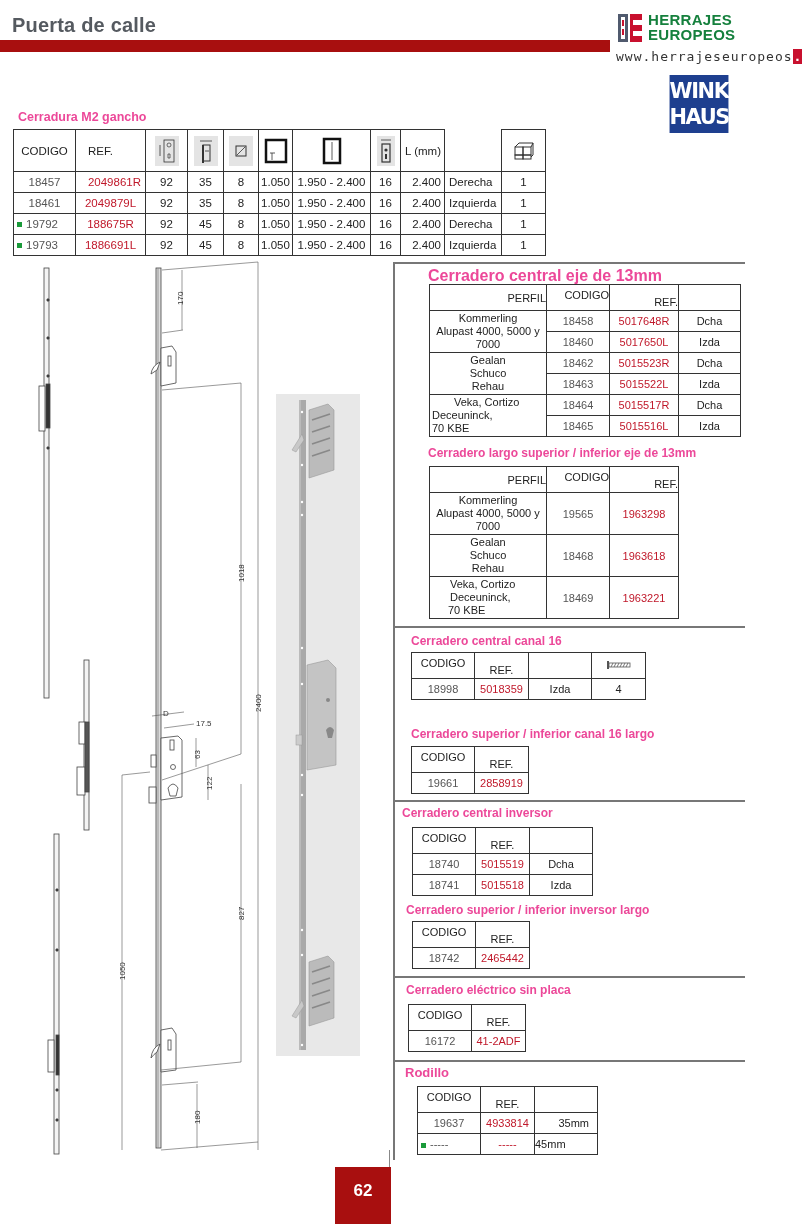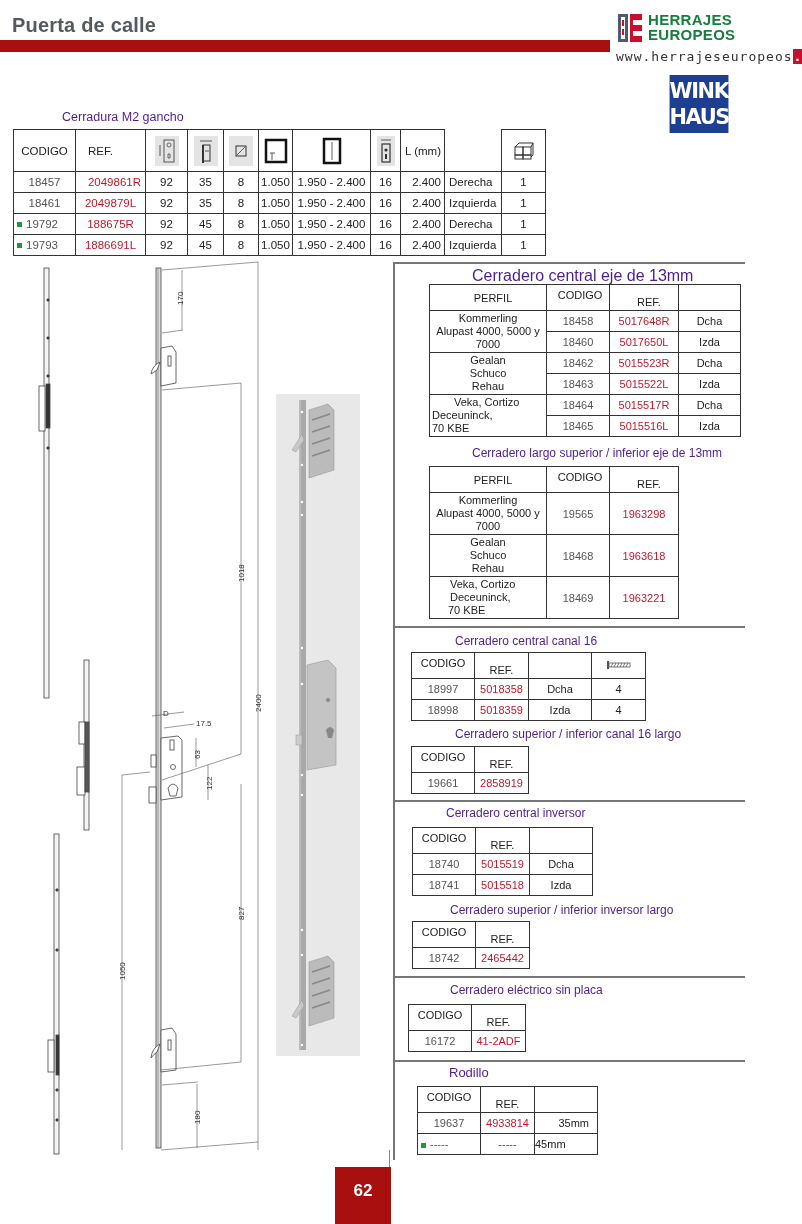--- a/index.html
+++ b/index.html
@@ -10,37 +10,37 @@
   .page-title { position: absolute; left: 12px; top: 14px; font-size: 20px; font-weight: bold; color: #555a60; letter-spacing: 0.2px; }
   .red-bar { position: absolute; left: 0; top: 40px; width: 610px; height: 12px; background: #a80f0f; }
   .brand { position: absolute; left: 614px; top: 8px; width: 150px; height: 50px; }
   .brand-logo-mark { position: absolute; left: 4px; top: 6px; width: 24px; height: 28px; }
   .brand-name { position: absolute; left: 34px; top: 4px; font-size: 15px; line-height: 15px; font-weight: bold; color: #15803d; letter-spacing: 0.3px; }
   .brand-url { position: absolute; left: 2px; top: 41px; font-size: 13px; color: #333; letter-spacing: 1px; font-family: "DejaVu Sans Mono", monospace; }
   .brand-url .com { background: #c8102e; color: #fff; padding: 0 1px; font-weight: bold; }
   .winkhaus { position: absolute; left: 668px; top: 75px; width: 62px; height: 58px; background: #1e3f8f; color: #fff; font-weight: bold; font-size: 22px; line-height: 26px; text-align: center; font-family: "DejaVu Sans", sans-serif; letter-spacing: -1.5px; padding-top: 3px; transform: scaleX(0.95); }
 
   
-  .section-title { position: absolute; font-size: 12.5px; font-weight: normal; color: #4c1d95; margin-left: 44px; }
+  .section-title { position: absolute; font-size: 12.5px; font-weight: bold; color: #ec4899; }
   table { border-collapse: collapse; position: absolute; font-size: 11.5px; }
   td, th { border: 1px solid #333; font-weight: normal; text-align: center; vertical-align: middle; }
   .ref { color: #c0182a; }
   .code { color: #555; }
   .green-dot { display: inline-block; width: 5px; height: 5px; background: #1a9a3a; margin-right: 4px; vertical-align: middle; }
 
   .main-table { left: 13px; top: 129px; }
   .main-table th { height: 42px; background: #fff; }
   .main-table td { height: 21px; }
   .hicon { display: inline-block; width: 24px; height: 30px; background: #e4e4e4; vertical-align: middle; position: relative; }
 
   
   .rbox { position: absolute; left: 393px; width: 352px; border-left: 2px solid #777; border-top: 2px solid #777; }
 
   .rtable td, .rtable th { height: 21px; font-size: 11px; }
-  .rtable th { height: 26px; text-align: center; padding-left: 10px; }
+  .rtable th { height: 26px; text-align: right; padding-left: 10px; }
   .perfil { font-size: 11px; line-height: 13px; }
 
   
   .drawing { position: absolute; left: 0; top: 255px; width: 392px; height: 900px; }
   .photo-bg { position: absolute; left: 276px; top: 394px; width: 84px; height: 662px; background: #e8e8e8; }
 
   .page-num { position: absolute; left: 335px; top: 1167px; width: 56px; height: 57px; background: #a80f0f; color: #fff; font-size: 17px; font-weight: bold; text-align: center; line-height: 48px; }
   .page-num-line { position: absolute; left: 389px; top: 1150px; width: 1px; height: 17px; background: #888; }
 </style>
 </head>
@@ -429,26 +429,20 @@
     <th style="width:63px"></th>
     <th style="width:54px; text-align:center; padding-left:0">
       <svg width="26" height="10" viewBox="0 0 26 10">
             <rect x="1" y="1" width="2" height="8" fill="#555"></rect>
             <rect x="3" y="3" width="21" height="4" fill="none" stroke="#555" stroke-width="0.8"></rect>
             <path d="M5 7 L7 3 M8 7 L10 3 M11 7 L13 3 M14 7 L16 3 M17 7 L19 3 M20 7 L22 3" stroke="#555" stroke-width="0.8"></path>
           </svg>
     </th>
   </tr>
   <tr>
-    <td class="code">18997</td>
-    <td class="ref">5018358</td>
-    <td>Dcha</td>
-    <td>4</td>
-  </tr>
-  <tr>
     <td class="code">18998</td>
     <td class="ref">5018359</td>
     <td>Izda</td>
     <td>4</td>
   </tr>
 </tbody>
   </table>
 
 <div class="section-title" style="left:411px; top:727px; font-size:12px;">Cerradero superior / inferior canal 16 largo</div>
 <table class="rtable" style="left:411px; top:746px;">

